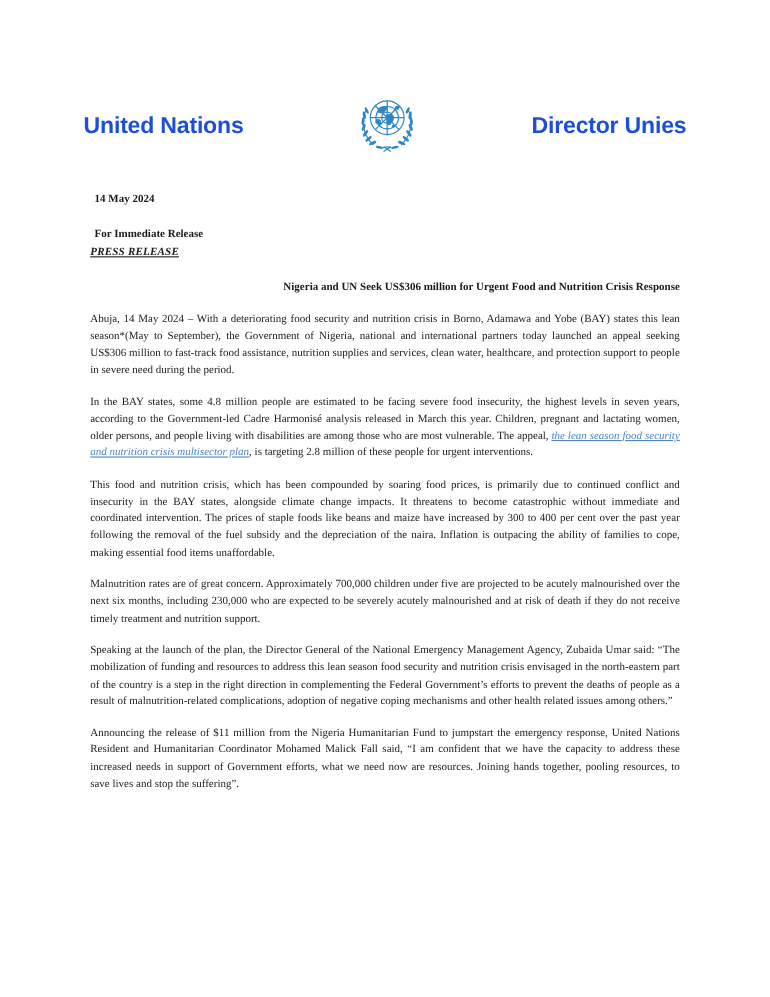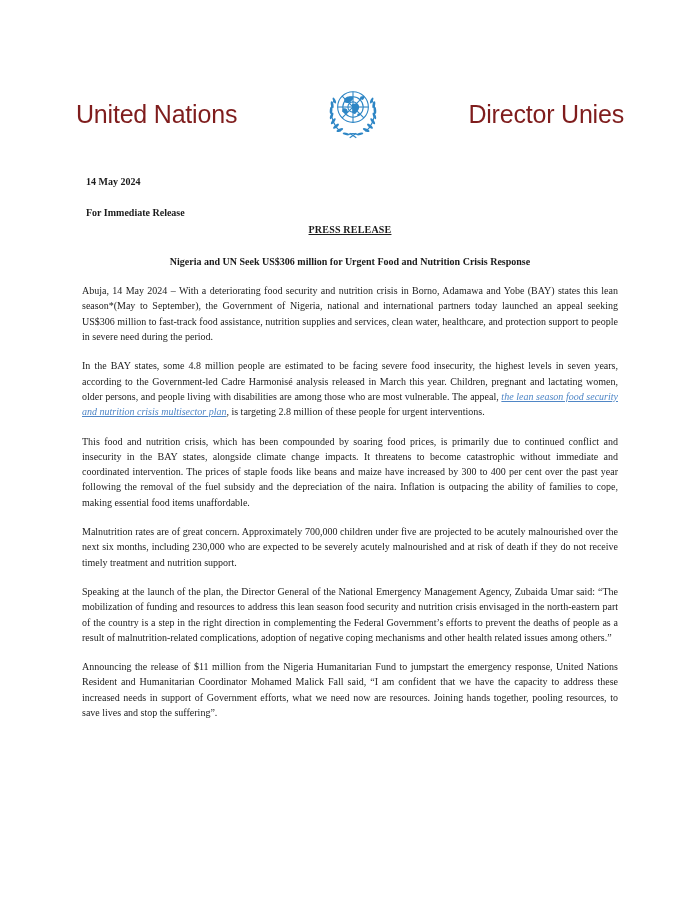--- a/index.html
+++ b/index.html
@@ -11,40 +11,40 @@
     color:#1b1b1b;
     overflow:hidden;
   }
   
   .header{
     position:absolute;top:84px;left:76px;right:76px;
     display:flex;align-items:center;justify-content:space-between;
   }
   .brand{
     font-family:"Liberation Sans", sans-serif;
-    font-weight:400;
-    font-size:25px;
+    font-weight:700;
+    font-size:21px;
     letter-spacing:-0.2px;
-    color:#7f1d1d;
+    color:#1d4ed8;
     white-space:nowrap;
   }
   .emblem{flex:0 0 auto;margin:0 10px;}
   
   .content{
     position:absolute;top:174px;left:82px;right:82px;
     font-size:10px;line-height:15.3px;
   }
   .meta-line{font-weight:bold;margin:0 0 16px 4px;}
   .meta-line.tight{margin-bottom:1px;margin-top:15px;}
   .press-release{
-    text-align:center;font-weight:bold;text-decoration:underline;
-    margin:0 0 17px 0;letter-spacing:0.2px;
+    font-weight:bold;text-decoration:underline;
+    margin:0 0 17px 0;letter-spacing:0.2px;font-style:italic;
   }
   .headline{
-    text-align:center;font-weight:bold;
+    text-align:right;font-weight:bold;
     margin:0 0 14px 0;
   }
   .para{
     text-align:justify;
     margin:0 0 14px 0;
   }
   .b{font-weight:normal;}
   a.doc-link{
     color:#4f86c6;
     font-style:italic;

